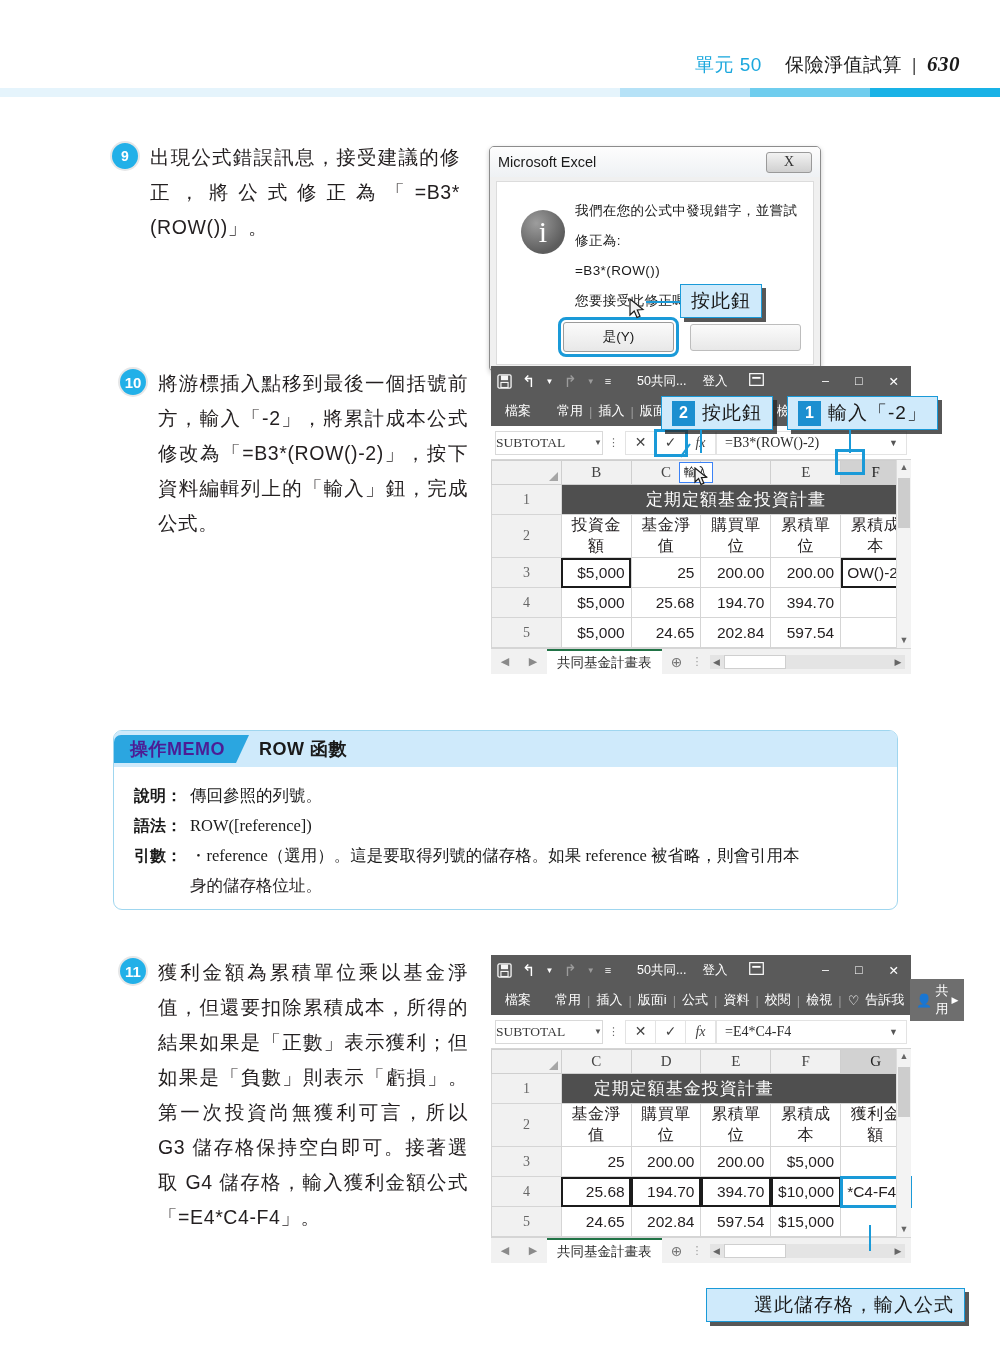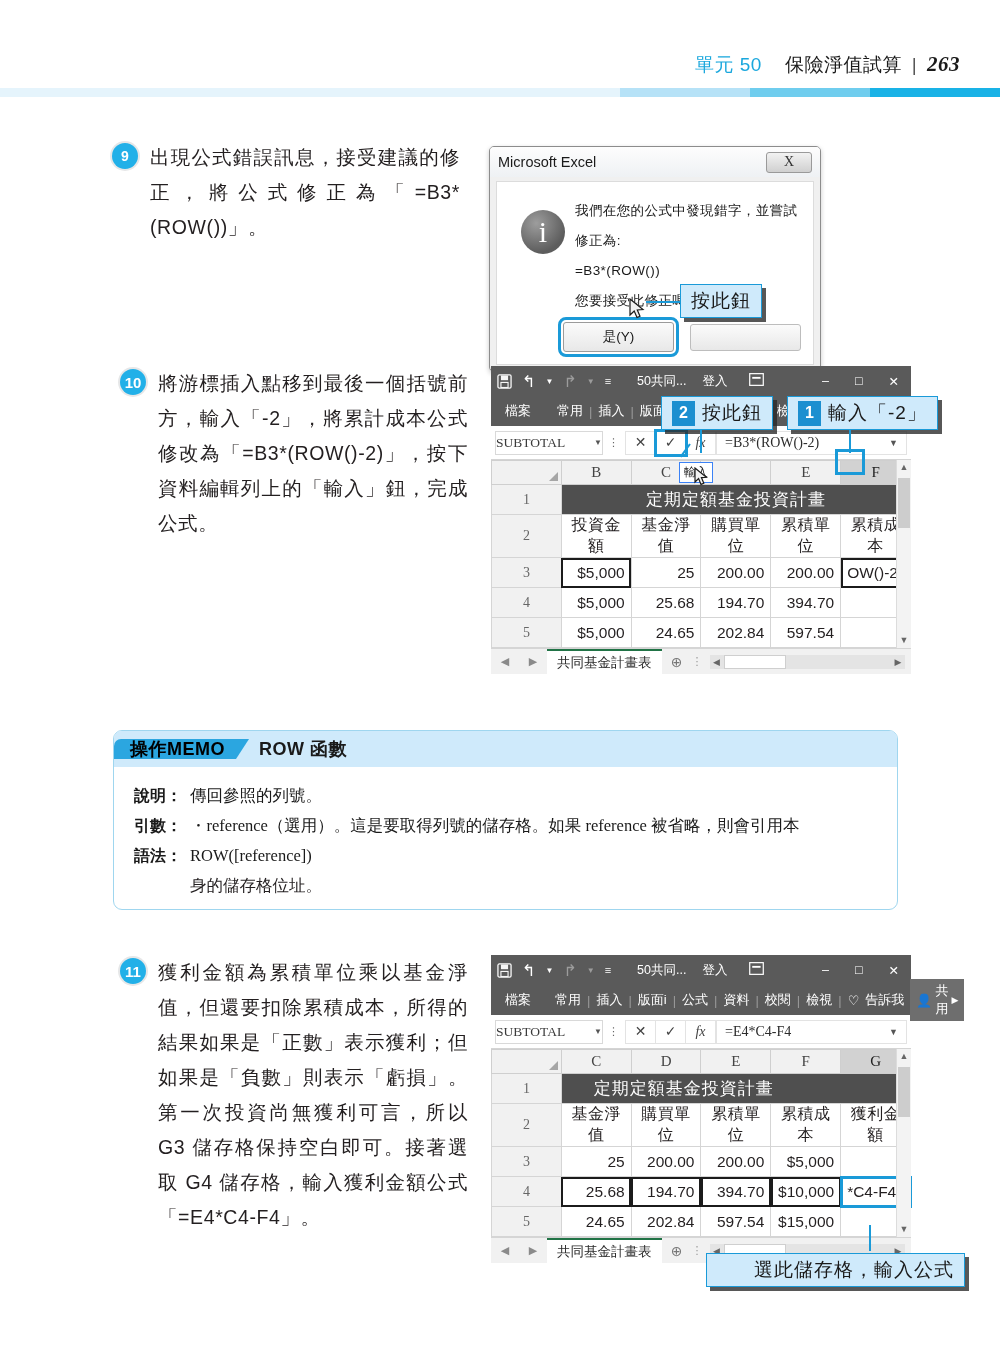--- a/index.html
+++ b/index.html
@@ -144,41 +144,41 @@
   .callout .n {
     background:#1b8fd0; color:#fff; font-size:16px; font-weight:bold;
     width:23px;height:25px; display:flex;align-items:center;justify-content:center;
     font-family:"Liberation Sans",sans-serif; letter-spacing:0;
   }
   .cline { position:absolute; background:#1a9ad8; }
 
   
   .memo { position:absolute; border:1.5px solid #9fd6ef; border-radius:9px; background:#fff; }
   .memo-head { height:36px; background:#cfeafb; border-radius:7px 7px 0 0; display:flex; align-items:center; }
-  .memo-tag { background:#2ba6e0; color:#000000; font-size:18px; font-weight:bold;
-    height:20px; padding:0 14px 0 16px; display:flex;align-items:center;
+  .memo-tag { background:#2ba6e0; color:#4c1d95; font-size:18px; font-weight:bold;
+    height:28px; padding:0 14px 0 16px; display:flex;align-items:center;
     border-radius:7px 0 0 0; letter-spacing:.5px;
     clip-path: polygon(0 0, 100% 0, calc(100% - 13px) 100%, 0 100%);
     padding-right:24px;}
   .memo-title { font-size:18px; font-weight:bold; margin-left:10px; color:#1a1a1a; letter-spacing:.5px;}
   .memo-body { padding:14px 20px 16px; font-family:"Liberation Serif",serif; }
   .memo-line { display:flex; font-size:16.5px; line-height:30px; color:#1a1a1a; }
   .memo-label { font-weight:bold; width:56px; flex:0 0 auto; font-family:"Liberation Sans",sans-serif; font-size:16px;}
   .memo-val { flex:1; }
   .memo-cont { margin-left:56px; font-size:16.5px; line-height:30px; }
 </style>
 </head>
 <body>
 
 <div class="page-header">
   <span class="ph-unit">單元 50</span>
   &nbsp;&nbsp;
   <span class="ph-title">保險淨值試算</span>
   <span class="ph-bar">|</span>
-  <span class="ph-page">263</span>
+  <span class="ph-page">630</span>
 </div>
 
 <div class="header-rule">
   <div class="hr-seg" style="width:62%;background:#e5f4fc"></div>
   <div class="hr-seg" style="width:13%;background:#b6e2f7"></div>
   <div class="hr-seg" style="width:12%;background:#6fcdee"></div>
   <div class="hr-seg" style="width:13%;background:#19b2e6"></div>
 </div>
 
 <div class="step" style="left:112px; top:140px;">
@@ -376,26 +376,26 @@
   <div class="memo-head">
     <div class="memo-tag">操作MEMO</div>
     <div class="memo-title">ROW 函數</div>
   </div>
   <div class="memo-body">
     <div class="memo-line">
       <div class="memo-label">說明：</div>
       <div class="memo-val">傳回參照的列號。</div>
     </div>
     <div class="memo-line">
+      <div class="memo-label">語法：</div>
+      <div class="memo-val">ROW([reference])</div>
+    </div>
+    <div class="memo-line">
       <div class="memo-label">引數：</div>
       <div class="memo-val">・reference（選用）。這是要取得列號的儲存格。如果 reference 被省略，則會引用本</div>
-    </div>
-    <div class="memo-line">
-      <div class="memo-label">語法：</div>
-      <div class="memo-val">ROW([reference])</div>
     </div>
     <div class="memo-cont">身的儲存格位址。</div>
   </div>
 </div>
 
 <div class="step" style="left:112px; top:955px;">
   <div class="badge wide">11</div>
   <div class="step-text">獲利金額為累積單位乘以基金淨值，但還要扣除累積成本，所得的結果如果是「正數」表示獲利；但如果是「負數」則表示「虧損」。第一次投資尚無獲利可言，所以 G3 儲存格保持空白即可。接著選取 G4 儲存格，輸入獲利金額公式「=E4*C4-F4」。</div>
 </div>
 
@@ -538,15 +538,15 @@
     <div class="vdots">⋮</div>
     <div class="hscroll">
       <span class="ar">◀</span>
       <div class="thumb" style="width:62px;"></div>
       <span class="ar" style="margin-left:auto;">▶</span>
     </div>
   </div>
 </div>
 
 <div class="cline" style="left:869px;top:1225px;width:2px;height:26px;"></div>
-<div class="callout" style="left:706px; top:1253px;padding-left:47px;">
+<div class="callout" style="left:706px; top:1288px;padding-left:47px;">
   <span>選此儲存格，輸入公式</span>
 </div>
 
 </body></html>

